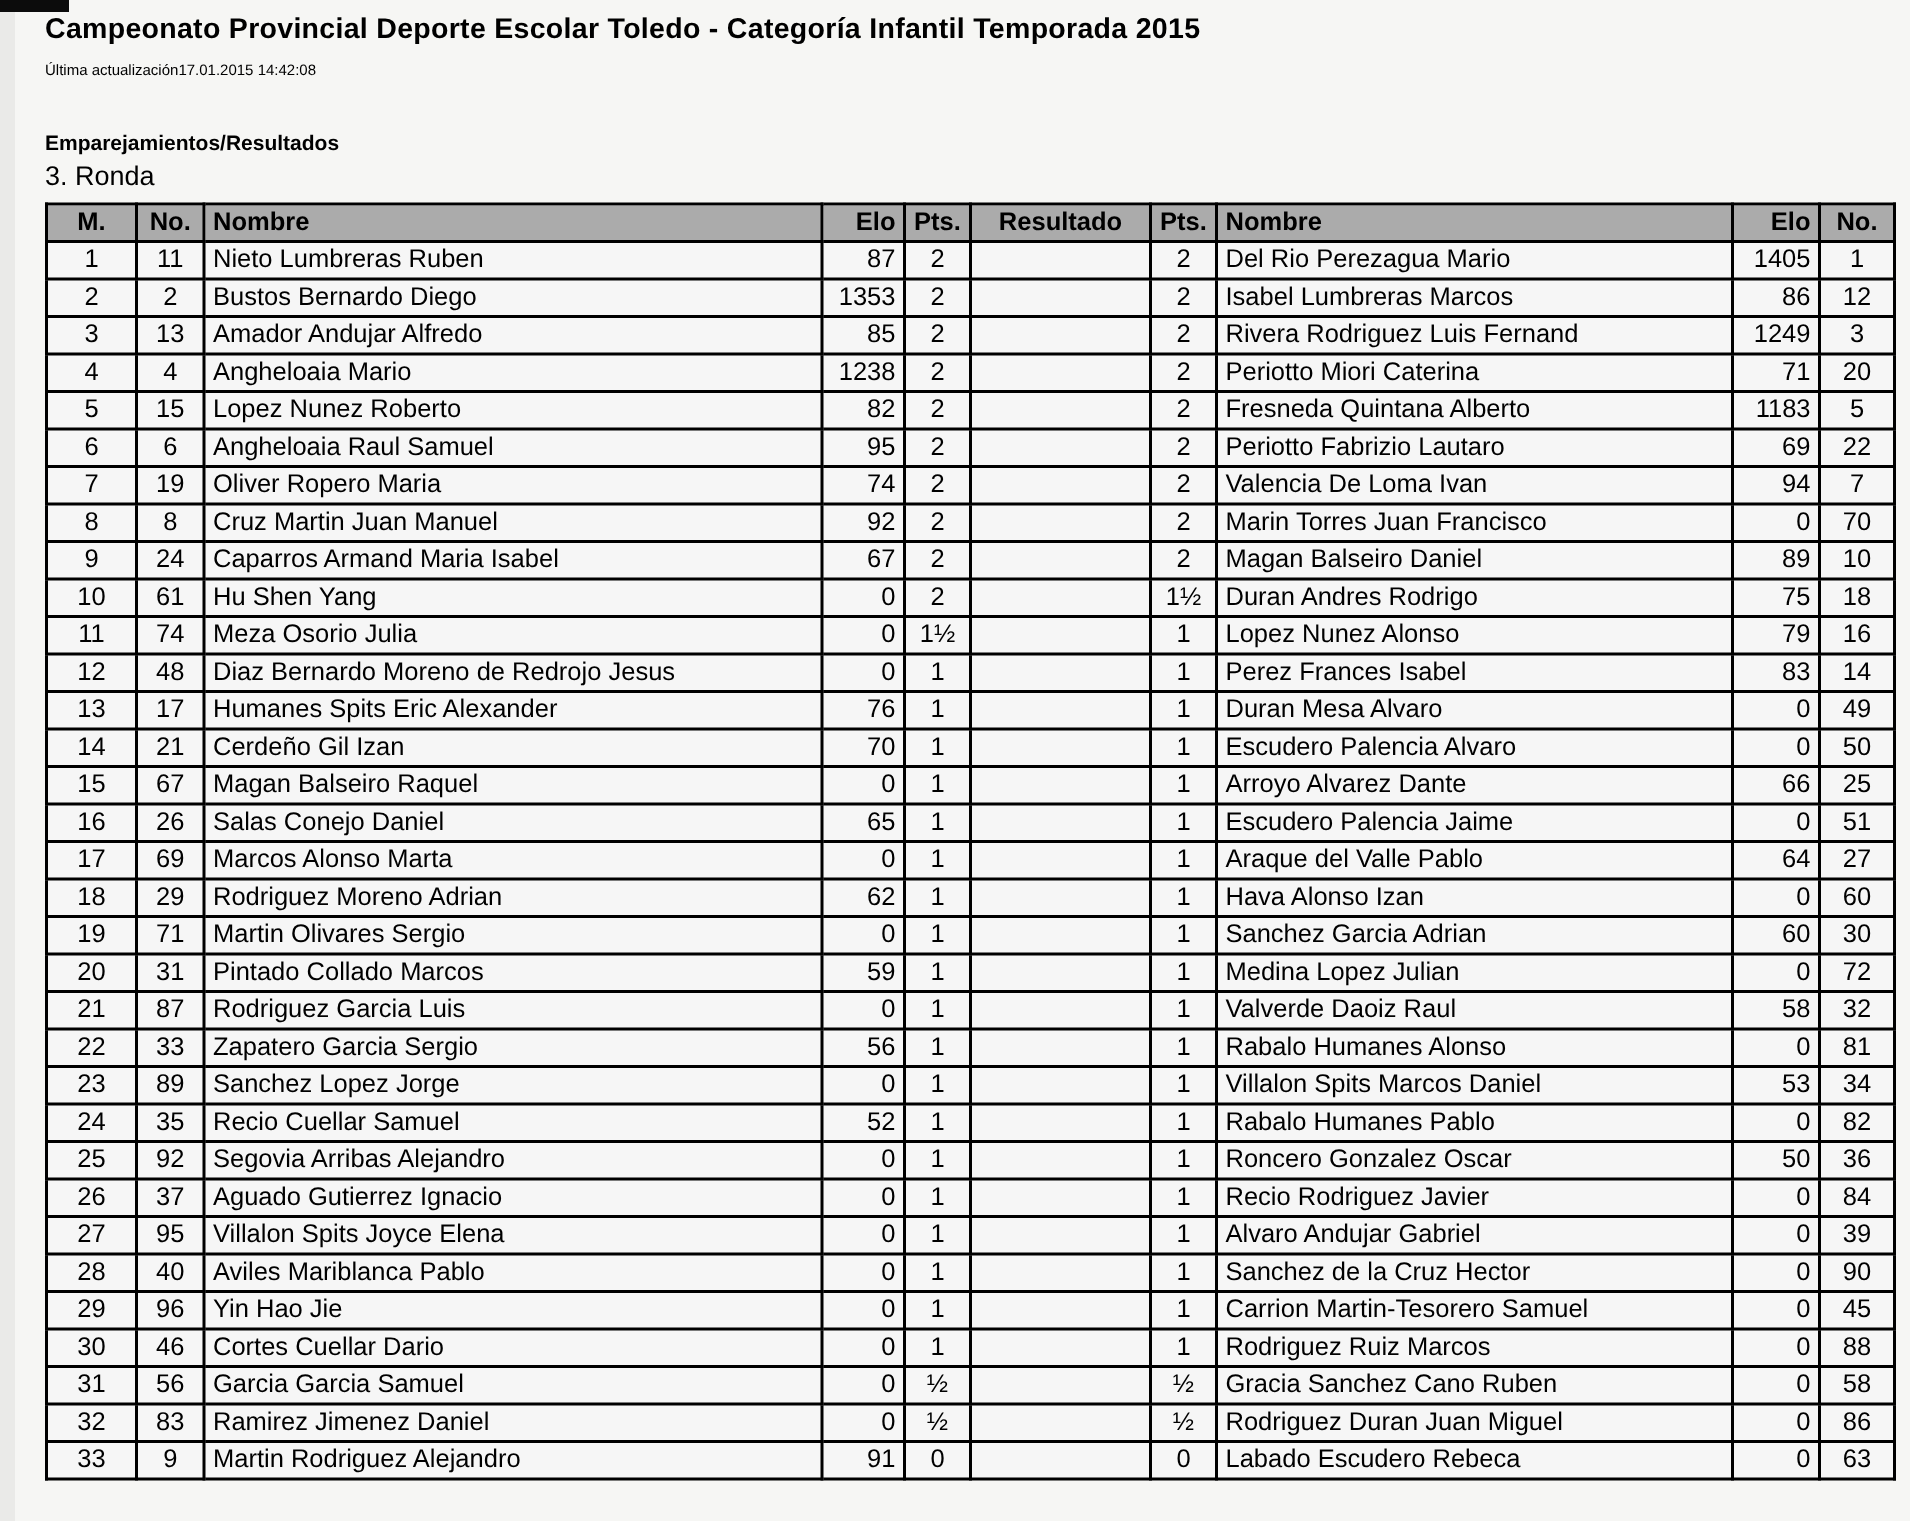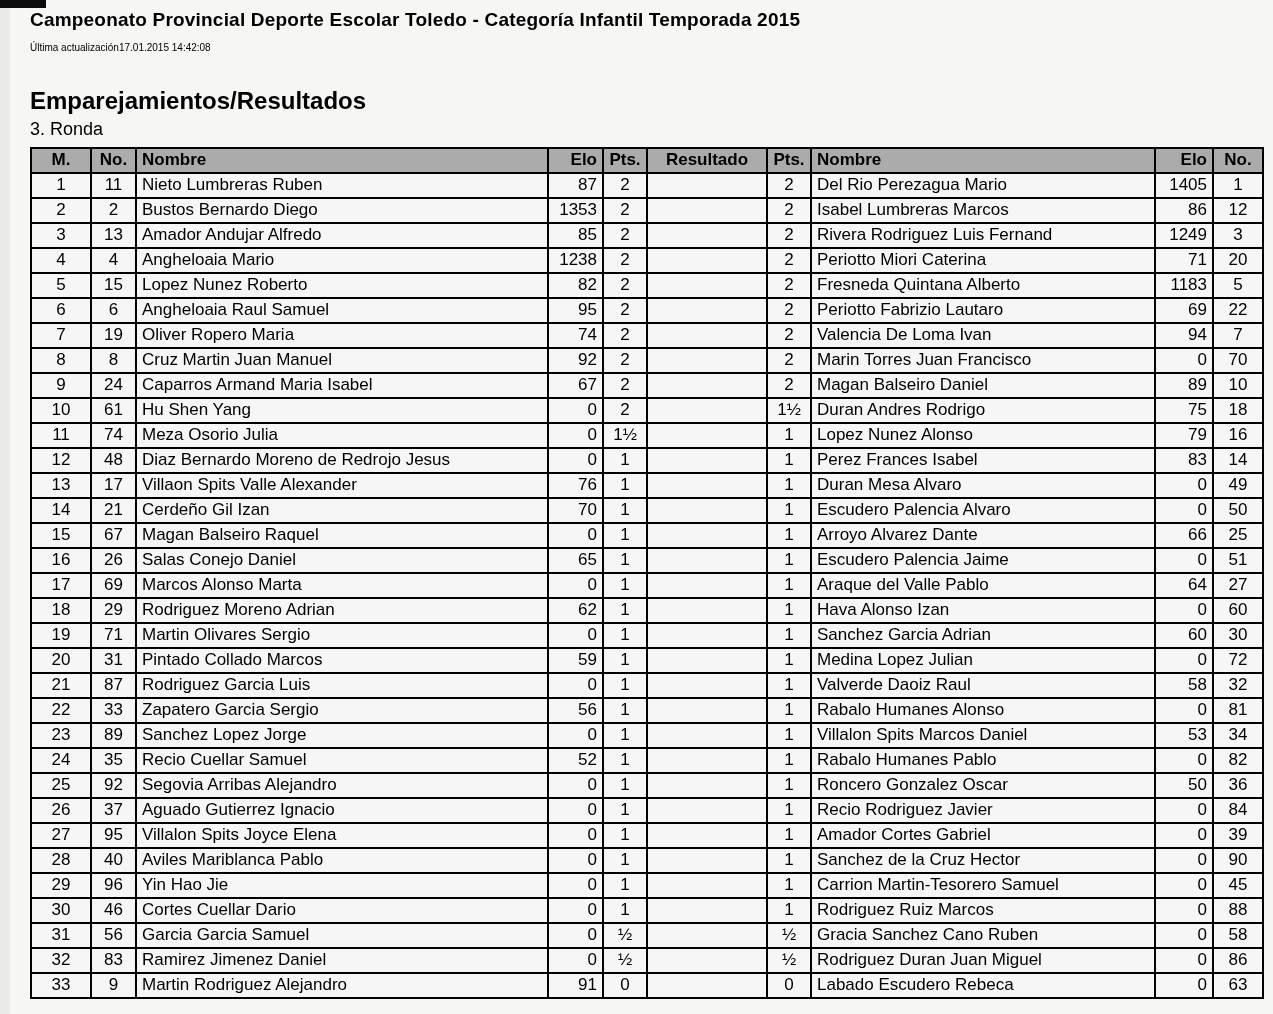--- a/index.html
+++ b/index.html
@@ -39,21 +39,21 @@
     font-size: 19px;
     font-weight: bold;
     letter-spacing: 0.2px;
   }
   .update-line {
     margin-top: 11px;
     font-size: 10px;
   }
   .section-title {
     margin-top: 34px;
-    font-size: 24px;
+    font-size: 14px;
     font-weight: bold;
   }
   .round-title {
     margin-top: 4px;
     font-size: 18px;
     font-weight: normal;
   }
   table.pairings {
     border-collapse: collapse;
     table-layout: fixed;
@@ -273,21 +273,21 @@
             <td class="al-c">1</td>
             <td class="al-c"></td>
             <td class="al-c">1</td>
             <td class="al-l">Perez Frances Isabel</td>
             <td class="al-r">83</td>
             <td class="al-c">14</td>
           </tr>
           <tr>
             <td class="al-c">13</td>
             <td class="al-c">17</td>
-            <td class="al-l">Villaon Spits Valle Alexander</td>
+            <td class="al-l">Humanes Spits Eric Alexander</td>
             <td class="al-r">76</td>
             <td class="al-c">1</td>
             <td class="al-c"></td>
             <td class="al-c">1</td>
             <td class="al-l">Duran Mesa Alvaro</td>
             <td class="al-r">0</td>
             <td class="al-c">49</td>
           </tr>
           <tr>
             <td class="al-c">14</td>
@@ -446,21 +446,21 @@
             <td class="al-c">84</td>
           </tr>
           <tr>
             <td class="al-c">27</td>
             <td class="al-c">95</td>
             <td class="al-l">Villalon Spits Joyce Elena</td>
             <td class="al-r">0</td>
             <td class="al-c">1</td>
             <td class="al-c"></td>
             <td class="al-c">1</td>
-            <td class="al-l">Amador Cortes Gabriel</td>
+            <td class="al-l">Alvaro Andujar Gabriel</td>
             <td class="al-r">0</td>
             <td class="al-c">39</td>
           </tr>
           <tr>
             <td class="al-c">28</td>
             <td class="al-c">40</td>
             <td class="al-l">Aviles Mariblanca Pablo</td>
             <td class="al-r">0</td>
             <td class="al-c">1</td>
             <td class="al-c"></td>

